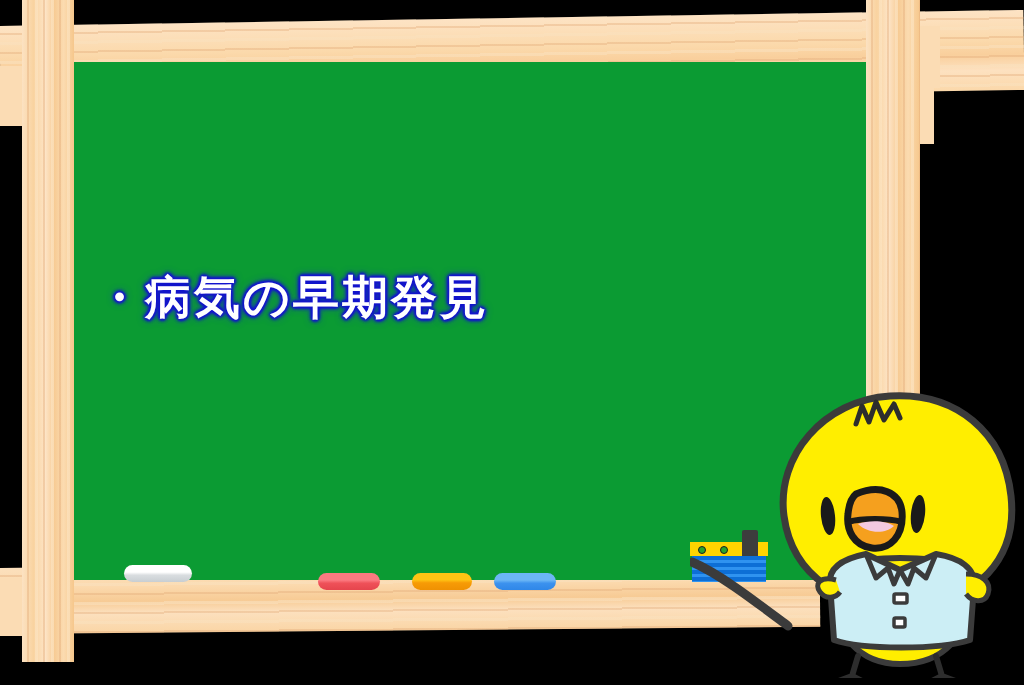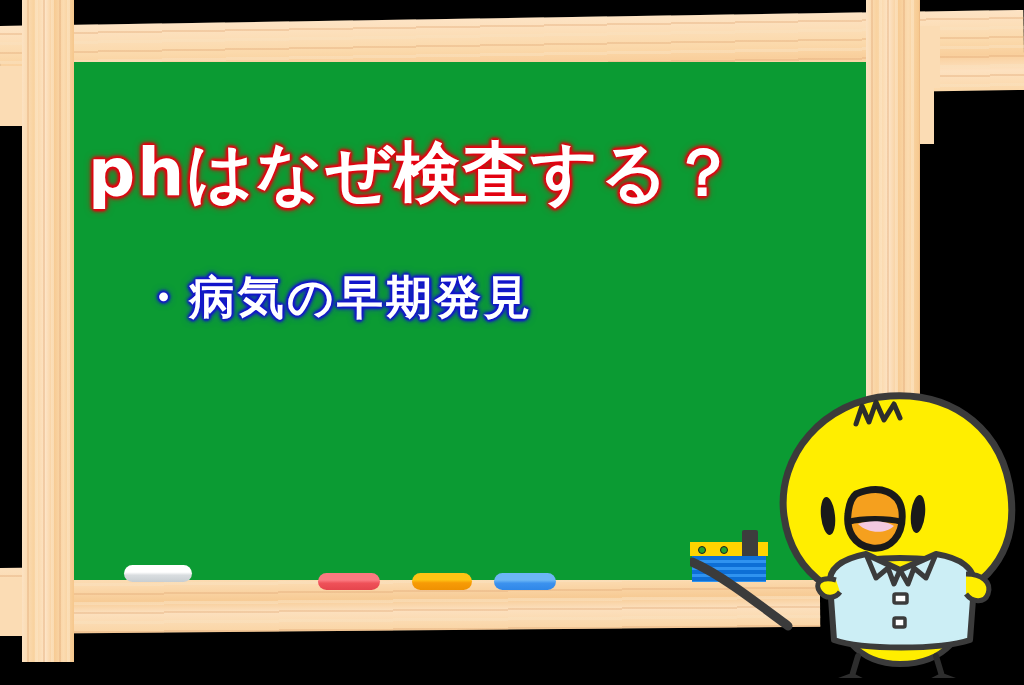--- a/index.html
+++ b/index.html
@@ -119,21 +119,20 @@
     font-size: 46px;
     font-weight: 700;
     letter-spacing: 3px;
     color: #ffffff;
     white-space: nowrap;
     text-shadow:
       0 0 2px #1414cd, 0 0 4px #1414cd,
       2px 0 3px #1414cd, -2px 0 3px #1414cd,
       0 2px 3px #1414cd, 0 -2px 3px #1414cd,
       0 0 9px #2020dd;
-    margin-left: 44px;
   }
   #bullet-1 { left: 96px; top: 267px; }
   #bullet-2 { left: 96px; top: 380px; }
 
   
   .chalk {
     position: absolute;
     height: 17px;
     border-radius: 9px;
   }
@@ -186,21 +185,20 @@
   <div class="nub" style="left:0px;top:66px;width:30px;height:60px;"></div>
   <div class="nub" style="left:0px;top:578px;width:28px;height:58px;"></div>
   <div class="nub" style="left:906px;top:26px;width:34px;height:62px;"></div>
   <div class="nub" style="left:902px;top:86px;width:32px;height:58px;"></div>
 
   <div id="board"></div>
 
   <div class="wood grainy-v" id="frame-left"></div>
   <div class="wood grainy-v" id="frame-right"></div>
 
-  <div id="title">phはなぜ検査する？</div>
 
   <div class="bullet-line" id="bullet-1">
     <span>・</span><span>病気の早期発見</span>
   </div>
 
   <div class="chalk" id="chalk-white"></div>
   <div class="chalk" id="chalk-red"></div>
   <div class="chalk" id="chalk-orange"></div>
   <div class="chalk" id="chalk-blue"></div>
 

